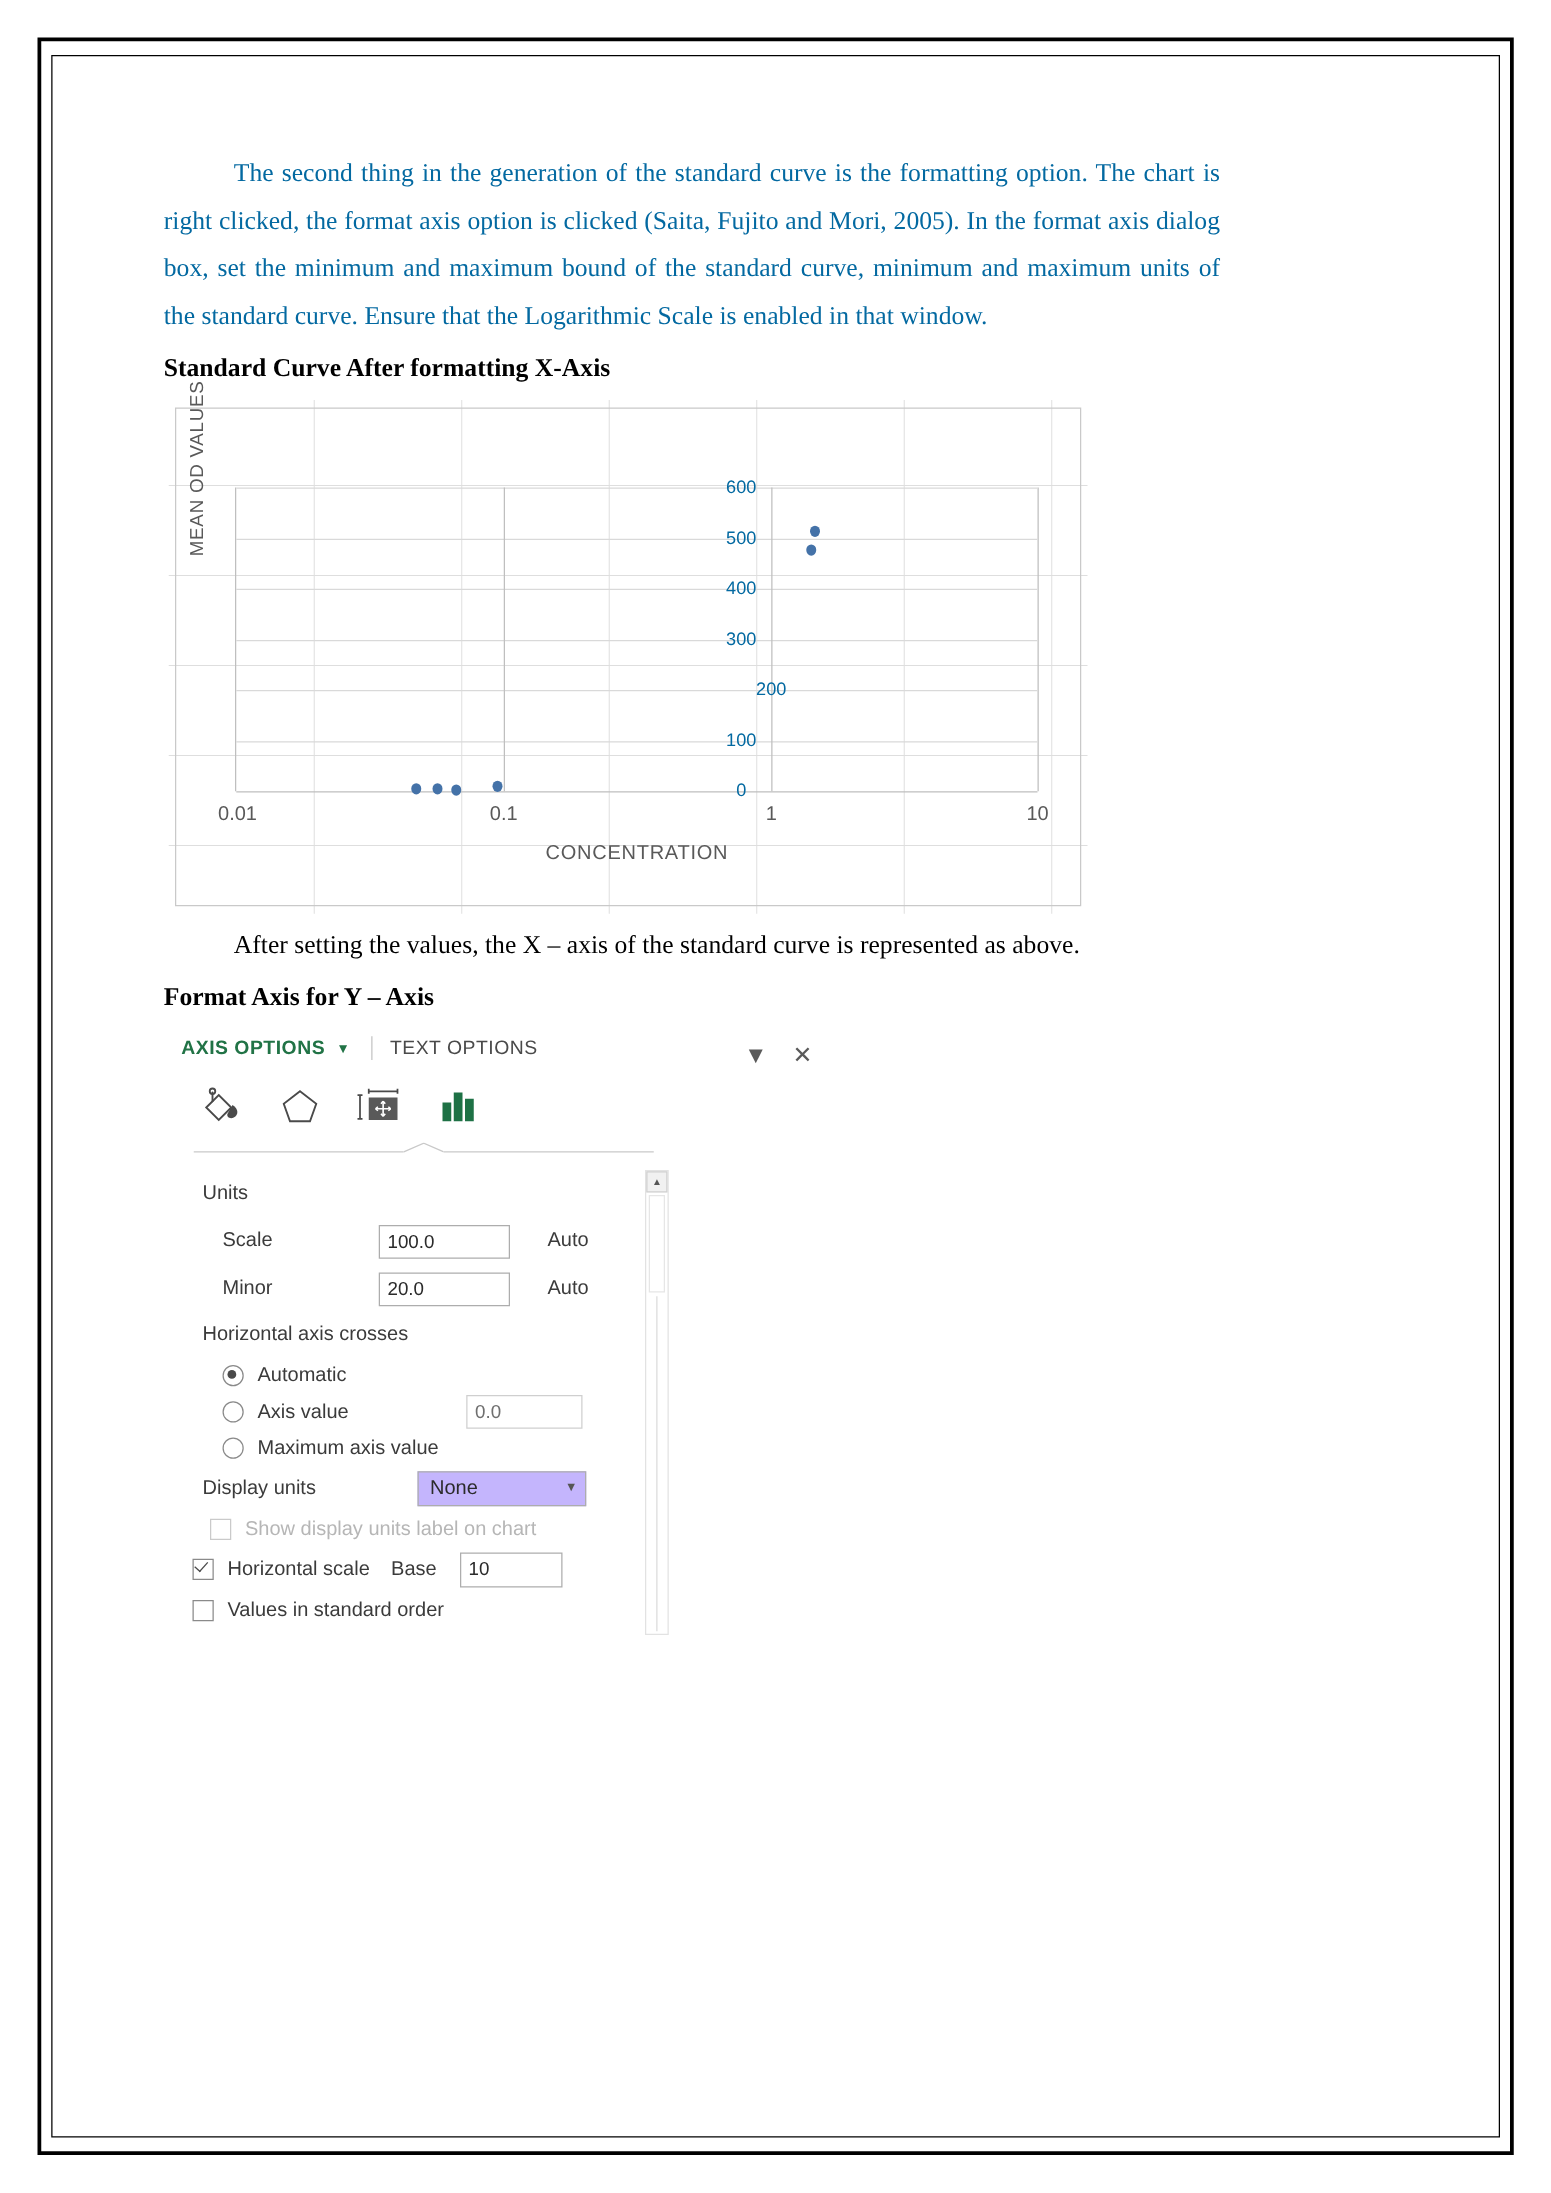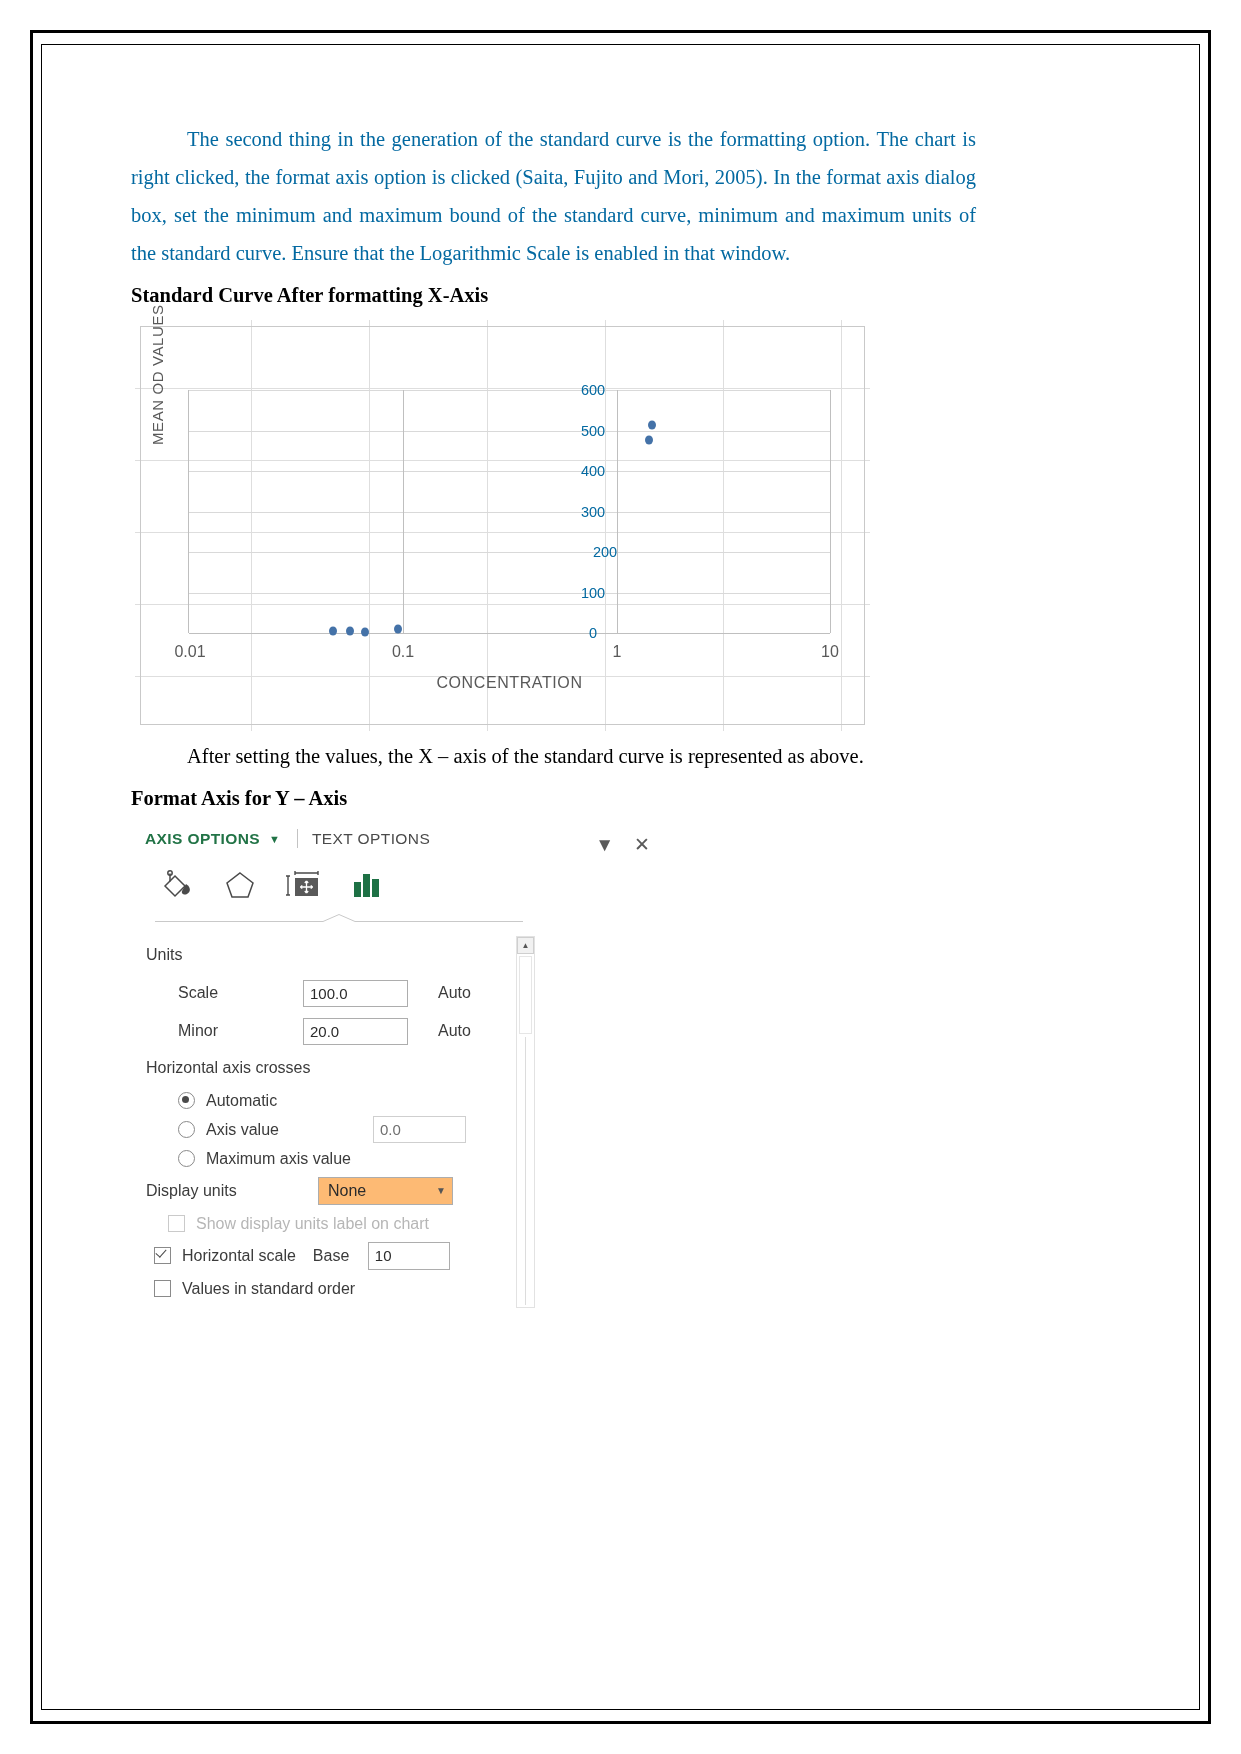--- a/index.html
+++ b/index.html
@@ -222,21 +222,21 @@
     position:relative;
     margin:8px 0 0 0;
     width:382px;
   }
   .row{
     display:flex;align-items:center;
     height:38px;
   }
   .lbl{font-size:16px;color:#3b3b3b;}
   .lbl.sub{margin-left:33px;}
-  .lbl.group{margin-left:1px;}
+  .lbl.group{margin-left:17px;}
   .txtbox{
     box-sizing:border-box;
     border:1px solid #adadad;
     background:#fff;
     height:27px;
     font-family:"Liberation Sans", sans-serif;
     font-size:15px;
     color:#2b2b2b;
     padding:0 6px;
     display:flex;align-items:center;
@@ -260,21 +260,21 @@
   .checkbox.dim{border-color:#cacaca;}
   .checkbox.on:after{
     content:"";position:absolute;left:3px;top:-1px;
     width:5px;height:9px;
     border:solid #4a4a4a;border-width:0 1.6px 1.6px 0;
     transform:rotate(42deg);
   }
   .muted{color:#b6b6b6;}
   .selectbox{
     box-sizing:border-box;
-    border:1px solid #adadad;background:#fdba74;
+    border:1px solid #adadad;background:#c4b5fd;
     height:28px;width:135px;
     display:flex;align-items:center;justify-content:space-between;
     padding:0 6px 0 9px;
     font-size:16px;color:#2b2b2b;
   }
   .caret-sm{font-size:10px;color:#555;}
   
   #pane-scroll{
     position:absolute;
     right:-8px;top:0;
@@ -327,21 +327,21 @@
       <div class="hline" style="top:202.5px"></div>
       <div class="hline base" style="top:243px"></div>
 
       <div class="vline" style="left:214px"></div>
       <div class="vline" style="left:428px"></div>
 
       <div class="ytick-wrap" style="left:384px;top:0px">600</div>
       <div class="ytick-wrap" style="left:384px;top:40.5px">500</div>
       <div class="ytick-wrap" style="left:384px;top:81px">400</div>
       <div class="ytick-wrap" style="left:384px;top:121.5px">300</div>
-      <div class="ytick-wrap" style="left:396px;top:162px">200</div>
+      <div class="ytick-wrap" style="left:408px;top:162px">200</div>
       <div class="ytick-wrap" style="left:384px;top:202.5px">100</div>
       <div class="ytick-wrap" style="left:384px;top:243px">0</div>
 
       <div class="xtick" style="left:1px">0.01</div>
       <div class="xtick" style="left:214px">0.1</div>
       <div class="xtick" style="left:428px">1</div>
       <div class="xtick" style="left:641px">10</div>
 
       <div class="dot" style="left:144px;bottom:1.6px"></div>
       <div class="dot" style="left:161px;bottom:1.6px"></div>

